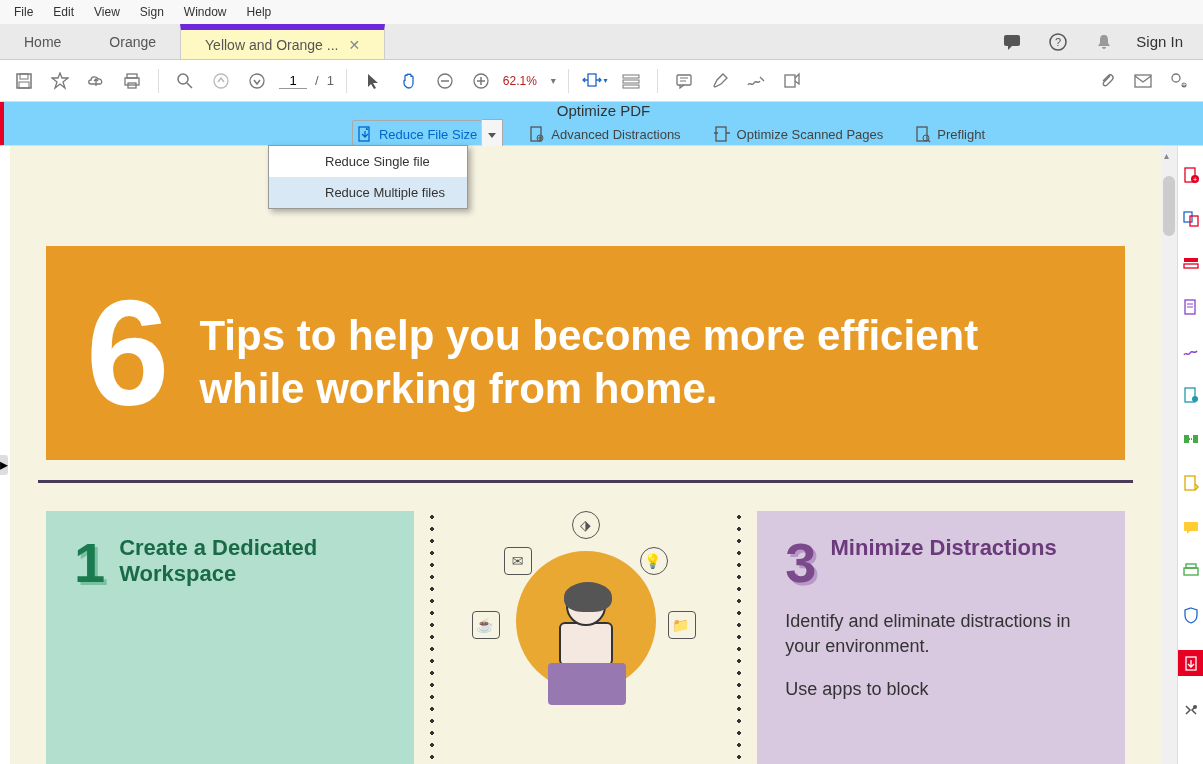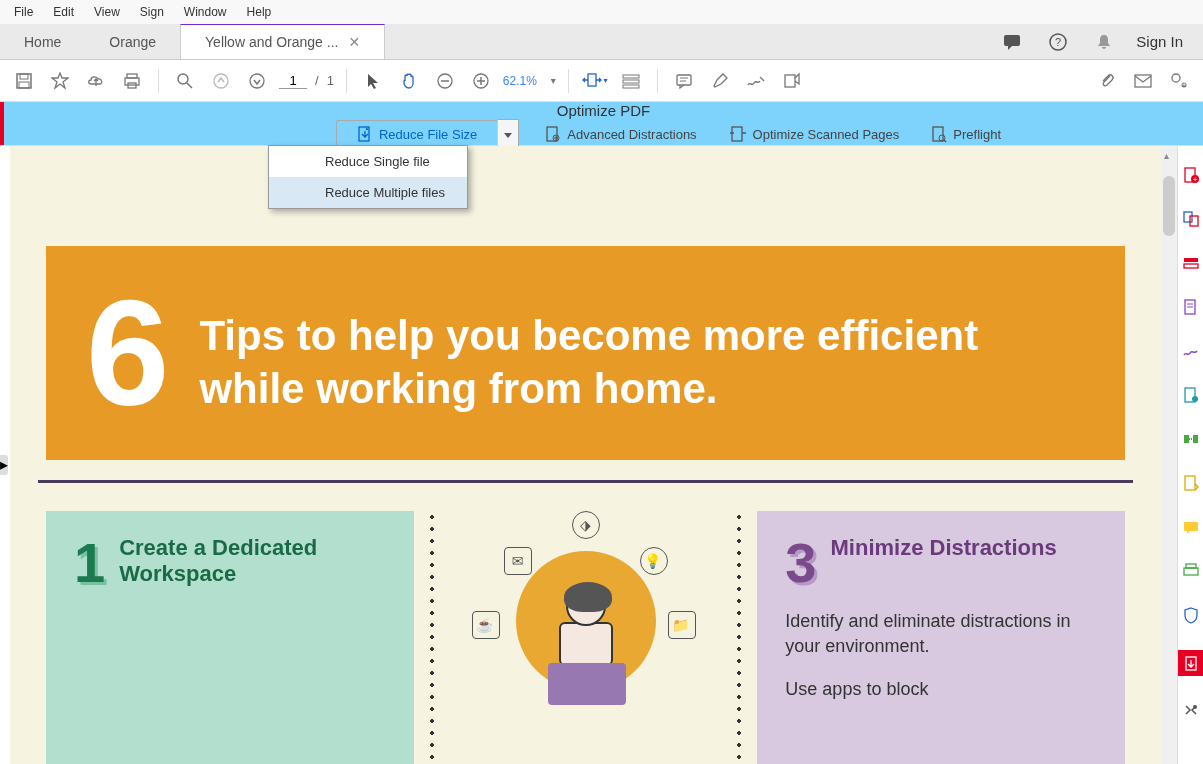--- a/index.html
+++ b/index.html
@@ -3,38 +3,38 @@
 <meta charset="utf-8">
 <style>
 * { margin: 0; padding: 0; box-sizing: border-box; font-family: 'Segoe UI', Arial, sans-serif; }
 body { background: #fff; width: 1203px; height: 764px; overflow: hidden; position: relative; }
 
 .menubar { height: 24px; background: #f8f8f8; display: flex; align-items: center; padding: 0 4px; font-size: 12px; color: #333; }
 .menubar span { padding: 3px 10px; cursor: pointer; }
 
 .tabbar { height: 36px; background: #eaeaea; display: flex; align-items: center; border-bottom: 1px solid #ccc; }
 .tab { padding: 0 24px; height: 100%; display: flex; align-items: center; font-size: 14px; color: #555; cursor: pointer; }
-.tab.active { background: #ffffff; border-top: 1px solid #6d28d9; border-left: 1px solid #ccc; border-right: 1px solid #ccc; }
+.tab.active { background: #fef9c3; border-top: 6px solid #6d28d9; border-left: 1px solid #ccc; border-right: 1px solid #ccc; }
 .tab-close { margin-left: 10px; font-size: 14px; color: #888; }
 .tabbar-right { margin-left: auto; display: flex; align-items: center; padding-right: 20px; gap: 18px; }
 .signin { font-size: 15px; color: #333; font-weight: 500; }
 
 .toolbar { height: 42px; background: #fff; border-bottom: 1px solid #ddd; display: flex; align-items: center; padding: 0 10px; gap: 8px; }
 .tool-btn { width: 28px; height: 28px; display: flex; align-items: center; justify-content: center; cursor: pointer; color: #666; }
 .tool-sep { width: 1px; height: 24px; background: #ddd; margin: 0 4px; }
 .page-input { width: 28px; text-align: center; border: none; border-bottom: 1px solid #999; font-size: 13px; }
 .page-total { font-size: 13px; color: #666; }
-.zoom-label { font-size: 12px; color: #3b82f6; min-width: 40px; }
+.zoom-label { font-size: 12px; color: #b91c1c; min-width: 40px; }
 
 .subtoolbar { height: 44px; background: #7dd3fc; border-bottom: 1px solid #ddd; display: flex; align-items: center; padding: 0 16px; position: relative; flex-direction: column; }
 .subtoolbar-red { position: absolute; left: 0; top: 0; width: 4px; height: 100%; background: #e60023; }
 .subtoolbar-title { font-size: 15px; color: #333; font-weight: 500; margin-left: 4px; }
 .subtoolbar-items { display: flex; align-items: center; gap: 20px; margin-left: 140px; }
 .sub-btn { display: flex; align-items: center; gap: 6px; font-size: 13px; color: #444; cursor: pointer; padding: 4px 6px; }
-.sub-btn.selected { color: #0066cc; border: 1px solid #aaa; border-radius: 2px; padding: 4px 20px; }
+.sub-btn.selected { color: #0066cc; border: 1px solid #aaa; border-radius: 2px; padding: 4px 4px; }
 .dropdown-arrow { border: 1px solid #aaa; border-left: 1px solid #ccc; padding: 5px 6px; background: #f5f5f5; cursor: pointer; margin-left: -1px; }
 .close-btn { margin-left: auto; border: 1.5px solid #555; border-radius: 18px; padding: 5px 20px; font-size: 18px; cursor: pointer; color: #333; font-weight: 700; }
 
 .dropdown-menu { position: absolute; top: 145px; left: 268px; width: 200px; background: #fff; border: 1px solid #999; box-shadow: 3px 3px 6px rgba(0,0,0,0.3); z-index: 100; }
 .dropdown-item { padding: 8px 20px 8px 56px; font-size: 13px; color: #333; cursor: pointer; text-align: left; }
 .dropdown-item.hover { background: #d8e8f5; }
 
 .content-area { position: absolute; top: 146px; left: 10px; right: 42px; bottom: 0; background: #f7f3e1; overflow: hidden; }
 .scrollbar { position: absolute; top: 146px; right: 26px; width: 16px; bottom: 0; background: #f0f0f0; }
 .scrollbar-thumb { position: absolute; top: 30px; left: 2px; width: 12px; height: 60px; background: #ccc; border-radius: 6px; }

